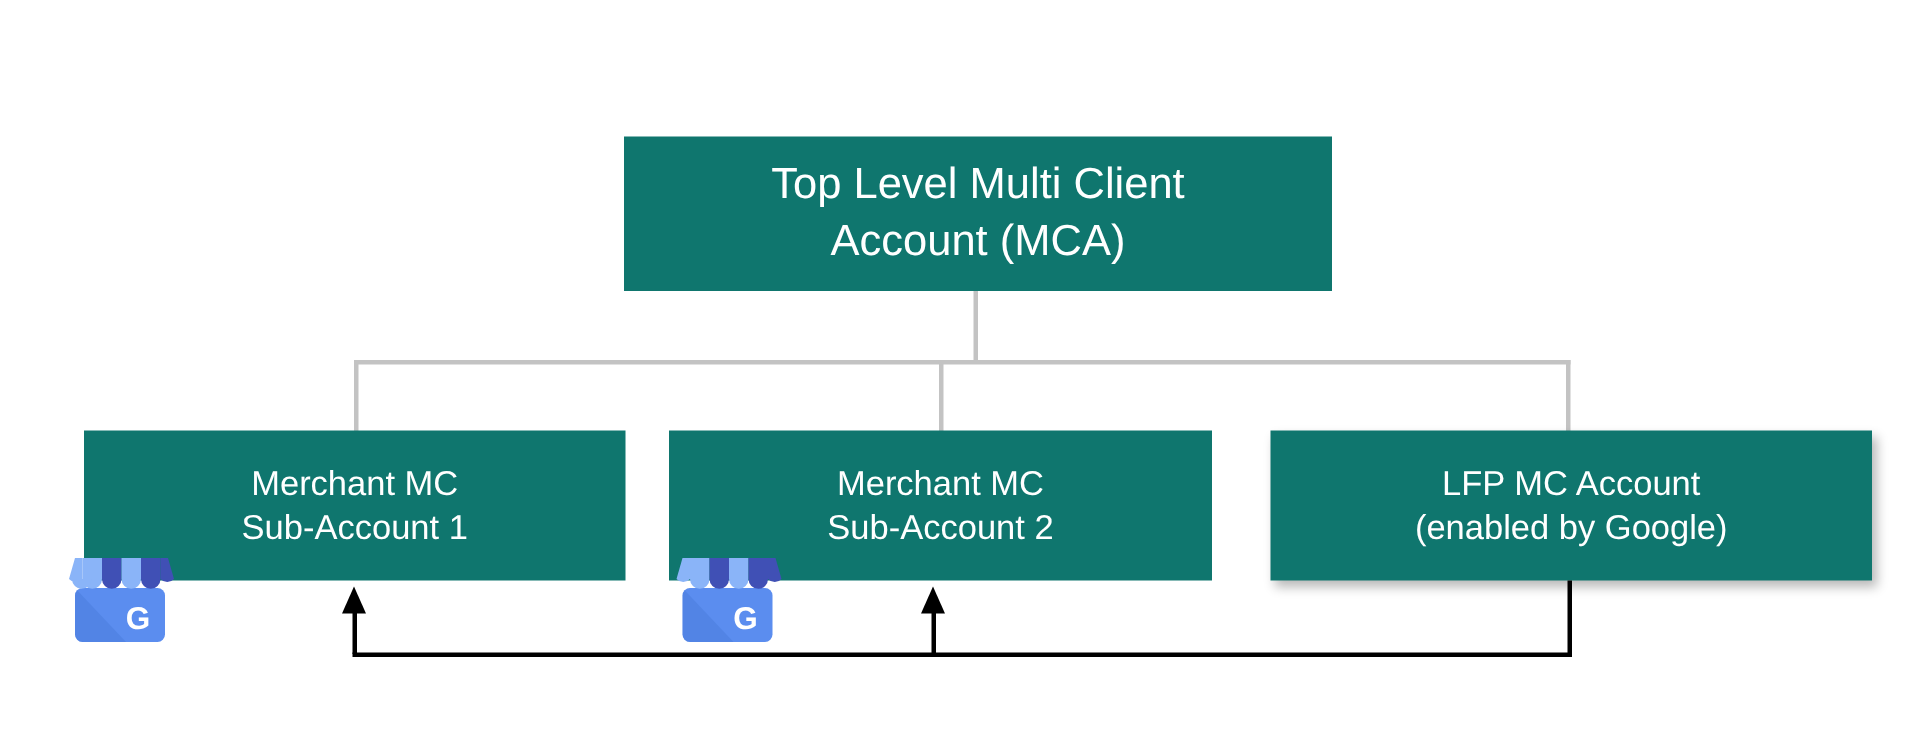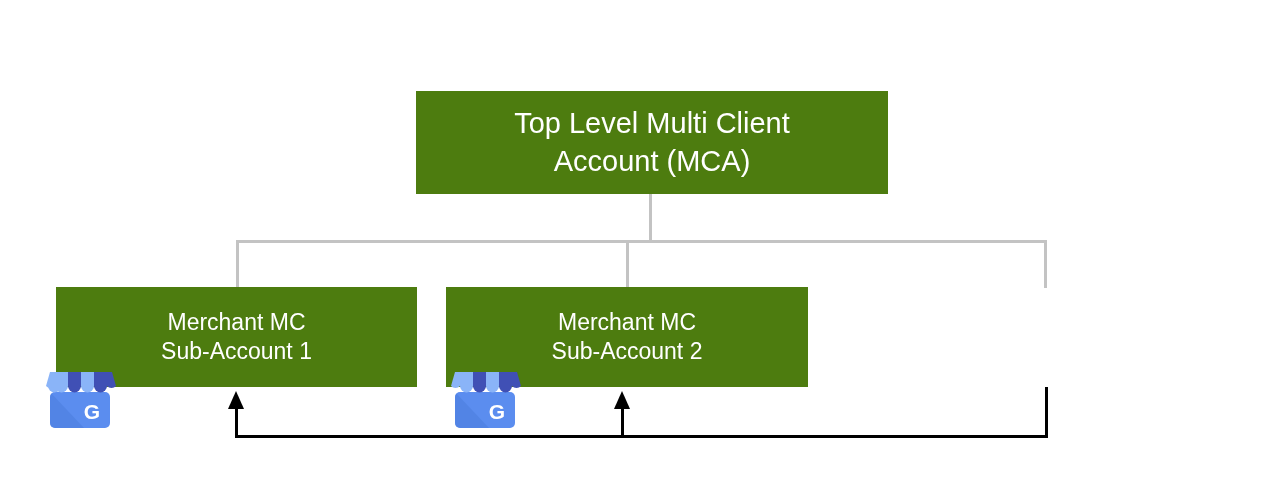--- a/index.html
+++ b/index.html
@@ -18,21 +18,21 @@
     overflow: hidden;
   }
   .node {
     position: absolute;
     box-sizing: border-box;
     display: flex;
     align-items: center;
     justify-content: center;
     text-align: center;
     color: #ffffff;
-    background: #4d7c0f;
+    background: #0f766e;
     line-height: 1.28;
     white-space: pre-line;
     z-index: 3;
   }
   #node-top {
     left: 416px;
     top: 91px;
     width: 472px;
     height: 103px;
     font-size: 29px;
@@ -115,20 +115,22 @@
 
   <div class="node" id="node-top">Top Level Multi Client
 Account (MCA)</div>
 
   <div class="node" id="node-sub1">Merchant MC
 Sub-Account 1</div>
 
   <div class="node" id="node-sub2">Merchant MC
 Sub-Account 2</div>
 
+  <div class="node" id="node-lfp">LFP MC Account
+(enabled by Google)</div>
 
   <div class="fb" id="fb-from-lfp"></div>
   <div class="fb" id="fb-bus"></div>
   <div class="fb" id="fb-up-1"></div>
   <div class="fb" id="fb-up-2"></div>
   <div class="arrowhead" id="arrow-1"></div>
   <div class="arrowhead" id="arrow-2"></div>
 
   <svg class="gbp-icon" id="gbp-icon-1" viewBox="0 0 76 62">
     <defs>

